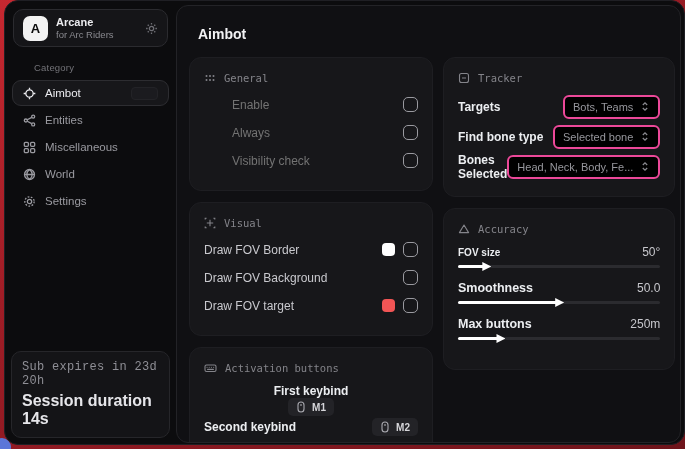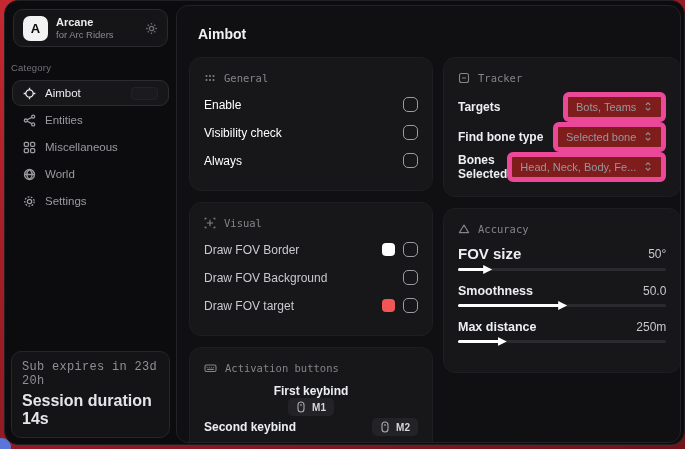--- a/index.html
+++ b/index.html
@@ -21,21 +21,21 @@
   .side-header {
     margin:0 2px; border:1px solid #2b2b2f; background:#151518; border-radius:10px;
     display:flex; align-items:center; padding:5px 9px; gap:8px; height:38px;
   }
   .avatar { width:25px; height:25px; border-radius:7px; background:#f2f2f2;
     color:#0a0a0a; font-weight:bold; font-size:13px; display:flex;
     align-items:center; justify-content:center; flex:none; }
   .app-name { font-size:11px; font-weight:bold; color:#ececef; line-height:13px; }
   .app-sub { font-size:9.5px; color:#8a8a90; line-height:11px; }
   .side-gear { margin-left:auto; color:#6f6f75; display:flex; }
-  .cat-label { margin:15px 0 7px; font-size:9.5px; color:#737378; letter-spacing:.2px; }
+  .cat-label { margin:15px 23px 7px; font-size:9.5px; color:#737378; letter-spacing:.2px; }
   .nav-item { height:26px; display:flex; align-items:center; gap:9px; padding:0 10px;
     border-radius:9px; margin:1px 1px; color:#9a9aa0; font-size:11.5px;
     border:1px solid transparent; cursor:default; }
   .nav-item.selected { border-color:#2d2d31; background:#17171a; color:#ececf0; }
   .nav-item .nicon { display:flex; color:inherit; }
   .hint-pill { margin-left:auto; width:27px; height:13px; border-radius:4px;
     background:#1b1b1f; border:1px solid #232327; }
   .side-footer { position:absolute; left:6px; right:6px; bottom:6px;
     border:1px solid #26262a; background:#141417; border-radius:10px; padding:8px 10px 9px; }
   .sf-line1 { font-family:Liberation Mono, monospace; font-size:12px;
@@ -48,32 +48,32 @@
   .cols { display:flex; gap:10px; align-items:flex-start; }
   .col-l { width:244px; flex:none; }
   .col-r { flex:1; }
   .panel { background:#17171a; border:1px solid #1e1e22; border-radius:12px;
     padding:10px 14px 12px; margin-bottom:11px; }
   .ptitle { display:flex; align-items:center; gap:8px; color:#84848a;
     font-family:"DejaVu Sans Mono", monospace; font-size:10.5px; margin:4px 0 10px; }
   .ptitle .picon { display:flex; color:#84848a; }
   .row { display:flex; align-items:center; justify-content:space-between;
     height:21px; margin:7px 0; }
-  .lbl-dim   { font-size:12px; color:#ffffff; }
+  .lbl-dim   { font-size:12px; color:#737373;margin-left:28px; }
   .lbl-mid   { font-size:12px; color:#c9c9ce; }
   .lbl-strong{ font-size:12px; font-weight:600; color:#eceef1; }
   .ctrls { display:flex; align-items:center; gap:8px; }
   .checkbox { width:15px; height:15px; border-radius:5px; border:1.5px solid #9a9aa0;
     background:transparent; }
   .swatch { width:13px; height:13px; border-radius:4px; }
   .key-badge { display:flex; align-items:center; gap:6px; background:#232327;
     border-radius:5px; padding:3px 8px; color:#d6d6da; font-size:10px; font-weight:bold; }
   .key-badge .kicon { display:flex; color:#a9a9af; }
-  .dd-pill { display:flex; align-items:center; gap:7px; background:#7f1d1d;
-    border:5px solid #ec4899; border-radius:6px; padding:4px 8px;
+  .dd-pill { display:flex; align-items:center; gap:7px; background:#000000;
+    border:2px solid #ec4899; border-radius:6px; padding:4px 8px;
     color:#97979d; font-size:11px; white-space:nowrap; }
   .dd-pill .dicon { display:flex; color:#8b8b91; }
   .trow { height:25px; margin:5px 0; display:flex; align-items:center;
     justify-content:space-between; }
   .srow { display:flex; align-items:center; justify-content:space-between;
     margin-top:10px; }
   .sval { font-size:12px; color:#c7c7cc; }
   .slider { position:relative; height:9px; margin:3px 0 6px; }
   .track { position:absolute; top:3px; left:0; right:0; height:3px;
     background:#2b2b2f; border-radius:2px; }
@@ -186,25 +186,25 @@
                   <circle cx="9.5" cy="8" r="1"></circle>
               </svg>
             </span>
             <span>General</span>
           </div>
           <div class="row">
             <span class="lbl-dim">Enable</span>
             <span class="checkbox"></span>
           </div>
           <div class="row">
+            <span class="lbl-dim">Always</span>
+            <span class="checkbox"></span>
+          </div>
+          <div class="row">
             <span class="lbl-dim">Visibility check</span>
-            <span class="checkbox"></span>
-          </div>
-          <div class="row">
-            <span class="lbl-dim">Always</span>
             <span class="checkbox"></span>
           </div>
         </div>
 
         <div class="panel">
           <div class="ptitle">
             <span class="picon">
               <svg width="12" height="12" viewBox="0 0 12 12" fill="none" stroke="currentColor" stroke-width="1.1">
                 <path d="M6 2.8v6.4M2.8 6h6.4"></path>
                 <path d="M2.6 1.2h-1.4v1.4M9.4 1.2h1.4v1.4M2.6 10.8h-1.4V9.4M9.4 10.8h1.4V9.4"></path>
@@ -320,41 +320,41 @@
           <div class="ptitle">
             <span class="picon">
               <svg width="12" height="12" viewBox="0 0 12 12" fill="none" stroke="currentColor" stroke-width="1.1">
                 <path d="M6 2l4.6 7.6H1.4L6 2z" stroke-linejoin="round"></path>
               </svg>
             </span>
             <span>Accuracy</span>
           </div>
 
           <div class="srow" style="margin-top:4px;">
-            <span class="lbl-strong" style="font-size:15px;text-align:right;">FOV size</span>
+            <span class="lbl-strong" style="font-size:10px;text-align:right;">FOV size</span>
             <span class="sval">50°</span>
           </div>
           <div class="slider">
             <div class="track"></div>
             <div class="fill" style="width: 14%;"></div>
             <div class="thumb" style="left: 14%;"></div>
           </div>
 
           <div class="srow">
             <span class="lbl-strong" style="font-size:12.5px;">Smoothness</span>
             <span class="sval">50.0</span>
           </div>
           <div class="slider">
             <div class="track"></div>
             <div class="fill" style="width: 50%;"></div>
             <div class="thumb" style="left: 50%;"></div>
           </div>
 
           <div class="srow">
-            <span class="lbl-strong" style="font-size:12.5px;">Max distance</span>
+            <span class="lbl-strong" style="font-size:12.5px;">Max buttons</span>
             <span class="sval">250m</span>
           </div>
           <div class="slider">
             <div class="track"></div>
             <div class="fill" style="width: 21%;"></div>
             <div class="thumb" style="left: 21%;"></div>
           </div>
         </div>
 
       </div>

